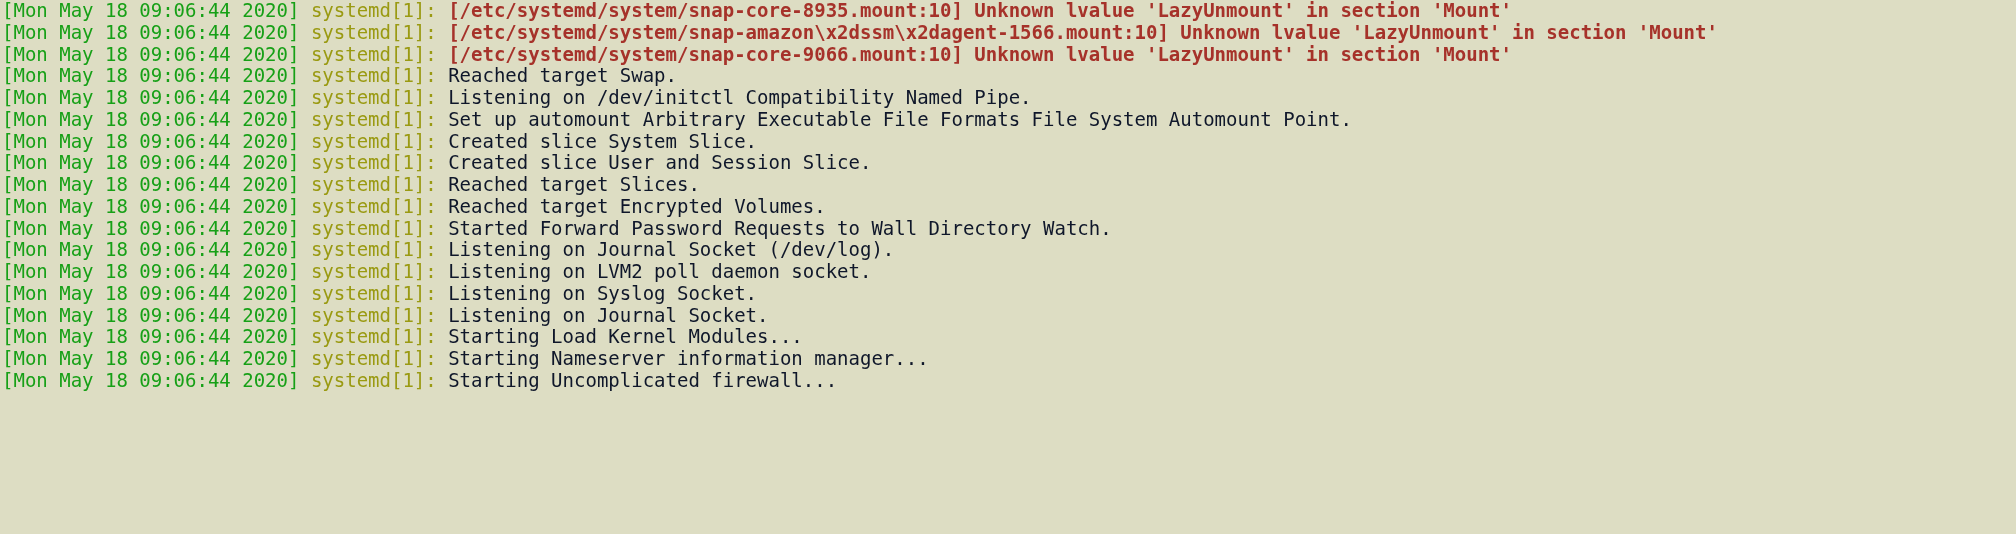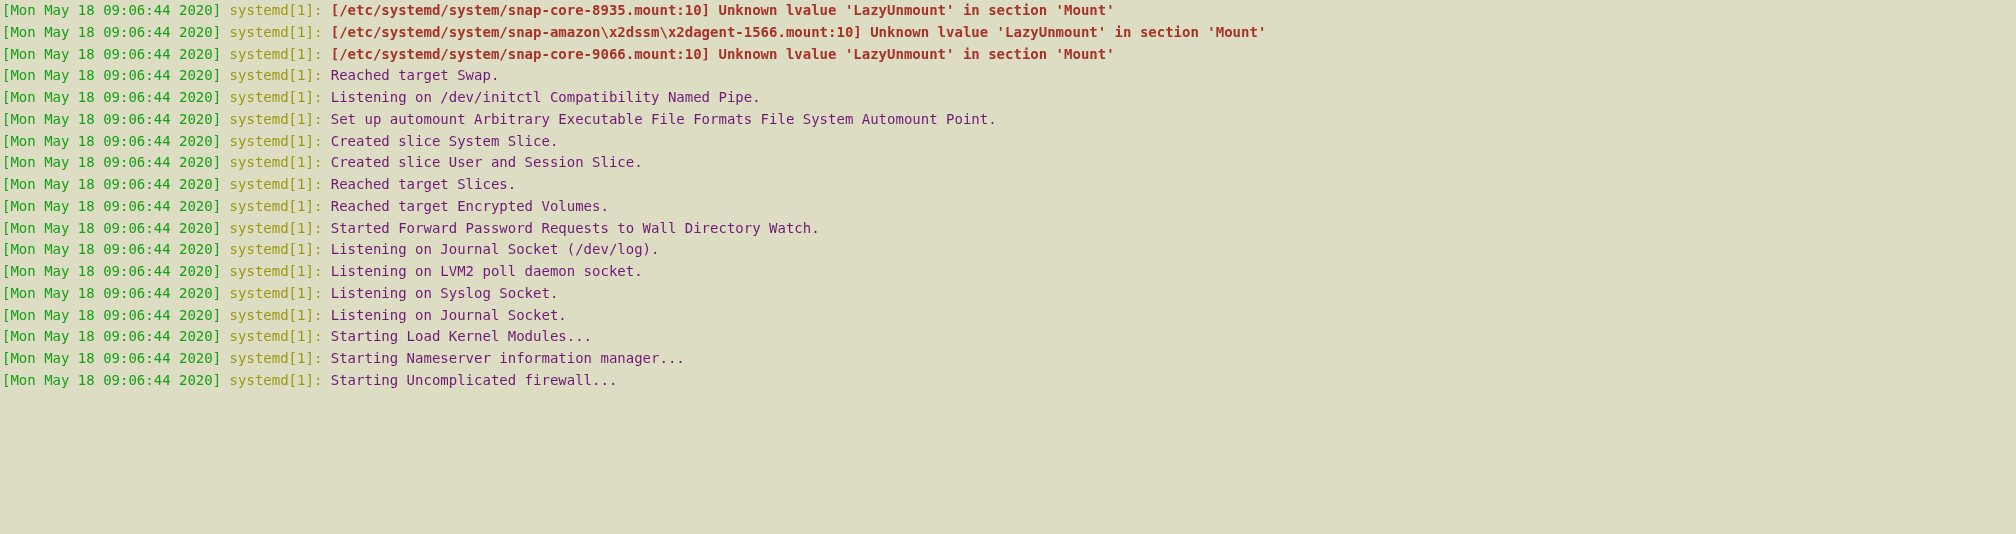--- a/index.html
+++ b/index.html
@@ -13,40 +13,40 @@
     height: 534px;
     overflow: hidden;
     font-family: "DejaVu Sans Mono", "Liberation Mono", monospace;
   }
   #console {
     width: 2016px;
     height: 534px;
     background: #ddddc3;
     padding: 0;
     box-sizing: border-box;
-    font-size: 14px;
+    font-size: 19px;
     line-height: 21.75px;
     letter-spacing: 0px;
     white-space: pre-wrap;
     word-break: break-all;
     overflow: hidden;
   }
   .logline {
     white-space: pre-wrap;
     word-break: break-word;
     padding-left: 2px;
   }
   .ts {
     color: #17a017;
   }
   .unit {
     color: #9a9a12;
   }
   .msg {
-    color: #701a75;
+    color: #0f172a;
   }
   .msg-err {
     color: #a6322a;
     font-weight: bold;
   }
   .sp { white-space: pre; }
 </style>
 </head>
 <body>
 

